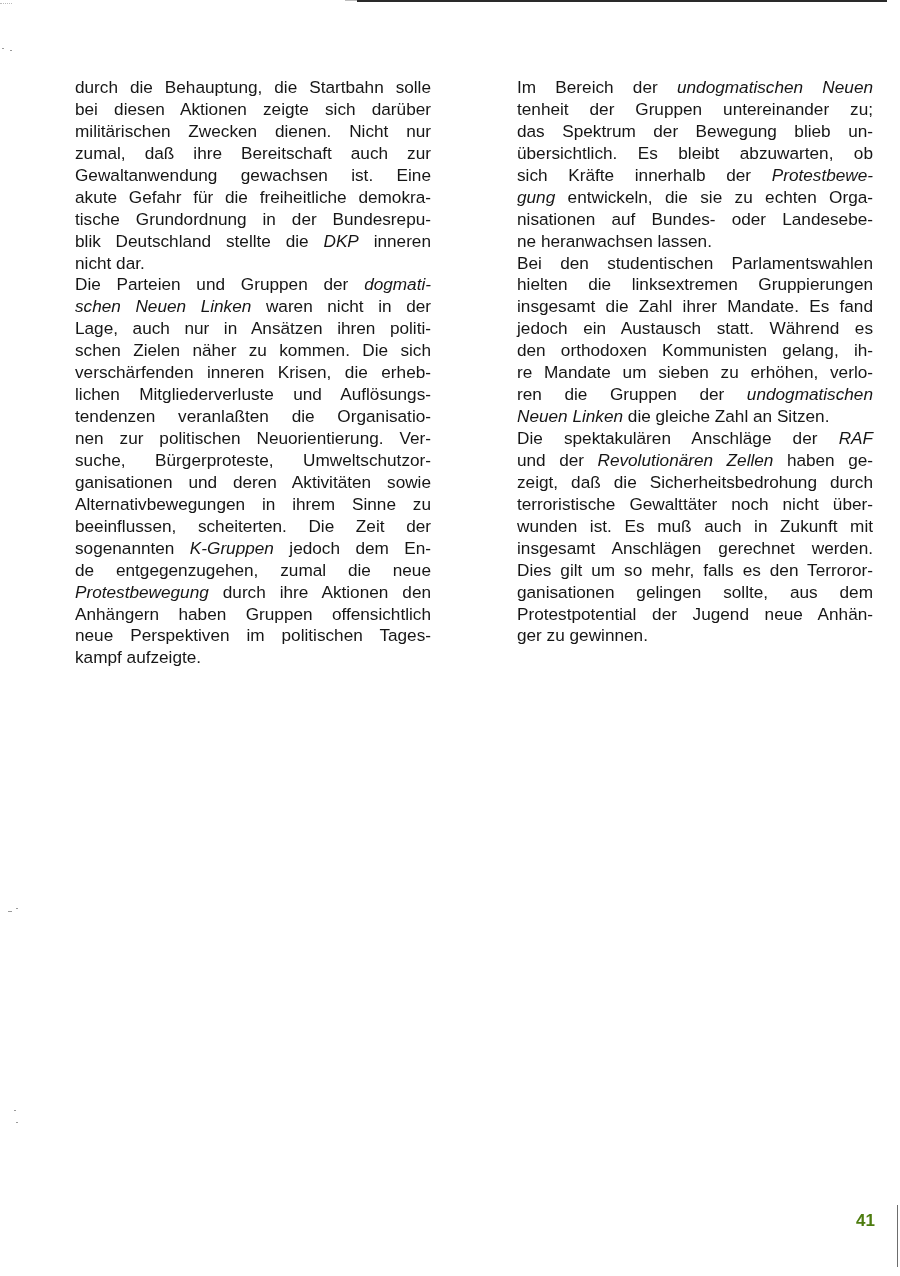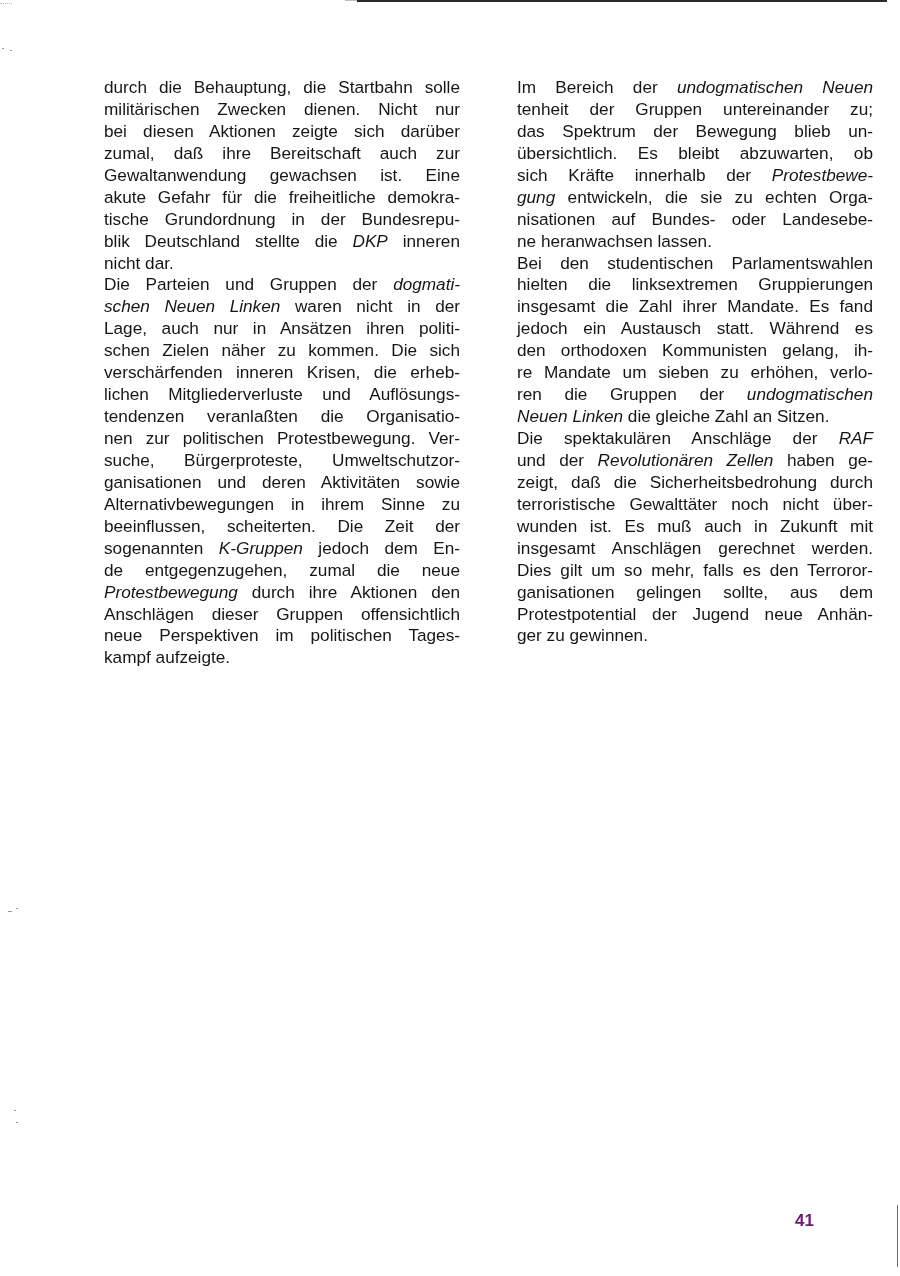--- a/index.html
+++ b/index.html
@@ -47,21 +47,21 @@
     }
     .column {
       position: absolute;
       top: 77px;
       font-size: 17.2px;
       line-height: 21.95px;
       text-align: justify;
       hyphens: manual;
     }
     .column.left {
-      left: 104px;
+      left: 75px;
       width: 356px;
     }
     .column.right {
       left: 477px;
       width: 356px;
       margin-left: 40px;
     }
     .line {
       display: block;
       white-space: nowrap;
@@ -70,25 +70,25 @@
       height: 21.95px;
     }
     .line.last {
       text-align-last: left;
     }
     .line em {
       font-style: italic;
     }
     .page-number {
       position: absolute;
-      left: 795px;
+      left: 856px;
       top: 1211px;
       font-size: 17px;
       font-weight: bold;
-      color: #701a75;
+      color: #4d7c0f;
     }
     .edge-line {
       position: absolute;
       left: 897px;
       top: 1205px;
       width: 1px;
       height: 62px;
       background: #6d6d6d;
     }
   </style>
@@ -101,44 +101,44 @@
 
 <div class="speck" style="left:2px;top:48px;"></div>
 <div class="speck" style="left:10px;top:50px;"></div>
 <div class="speck" style="left:8px;top:911px;width:4px;"></div>
 <div class="speck" style="left:16px;top:908px;"></div>
 <div class="speck" style="left:14px;top:1110px;"></div>
 <div class="speck" style="left:16px;top:1122px;"></div>
 
 <div class="column left" id="col-left">
     <span class="line"><span>durch die Behauptung, die Startbahn solle</span></span>
+    <span class="line"><span>bei diesen Aktionen zeigte sich darüber</span></span>
     <span class="line"><span>militärischen Zwecken dienen. Nicht nur</span></span>
-    <span class="line"><span>bei diesen Aktionen zeigte sich darüber</span></span>
     <span class="line"><span>zumal, daß ihre Bereitschaft auch zur</span></span>
     <span class="line"><span>Gewaltanwendung gewachsen ist. Eine</span></span>
     <span class="line"><span>akute Gefahr für die freiheitliche demokra-</span></span>
     <span class="line"><span>tische Grundordnung in der Bundesrepu-</span></span>
     <span class="line"><span>blik Deutschland stellte die </span><em>DKP</em><span> inneren</span></span>
     <span class="line last"><span>nicht dar.</span></span>
     <span class="line"><span>Die Parteien und Gruppen der </span><em>dogmati-</em></span>
     <span class="line"><em>schen Neuen Linken</em><span> waren nicht in der</span></span>
     <span class="line"><span>Lage, auch nur in Ansätzen ihren politi-</span></span>
     <span class="line"><span>schen Zielen näher zu kommen. Die sich</span></span>
     <span class="line"><span>verschärfenden inneren Krisen, die erheb-</span></span>
     <span class="line"><span>lichen Mitgliederverluste und Auflösungs-</span></span>
     <span class="line"><span>tendenzen veranlaßten die Organisatio-</span></span>
-    <span class="line"><span>nen zur politischen Protestbewegung. Ver-</span></span>
+    <span class="line"><span>nen zur politischen Neuorientierung. Ver-</span></span>
     <span class="line"><span>suche, Bürgerproteste, Umweltschutzor-</span></span>
     <span class="line"><span>ganisationen und deren Aktivitäten sowie</span></span>
     <span class="line"><span>Alternativbewegungen in ihrem Sinne zu</span></span>
     <span class="line"><span>beeinflussen, scheiterten. Die Zeit der</span></span>
     <span class="line"><span>sogenannten </span><em>K-Gruppen</em><span> jedoch dem En-</span></span>
     <span class="line"><span>de entgegenzugehen, zumal die neue</span></span>
     <span class="line"><em>Protestbewegung</em><span> durch ihre Aktionen den</span></span>
-    <span class="line"><span>Anschlägen dieser Gruppen offensichtlich</span></span>
+    <span class="line"><span>Anhängern haben Gruppen offensichtlich</span></span>
     <span class="line"><span>neue Perspektiven im politischen Tages-</span></span>
     <span class="line last"><span>kampf aufzeigte.</span></span>
   </div>
 <div class="column right" id="col-right">
     <span class="line"><span>Im Bereich der </span><em>undogmatischen Neuen</em></span>
     <span class="line"><span>tenheit der Gruppen untereinander zu;</span></span>
     <span class="line"><span>das Spektrum der Bewegung blieb un-</span></span>
     <span class="line"><span>übersichtlich. Es bleibt abzuwarten, ob</span></span>
     <span class="line"><span>sich Kräfte innerhalb der </span><em>Protestbewe-</em></span>
     <span class="line"><em>gung</em><span> entwickeln, die sie zu echten Orga-</span></span>

